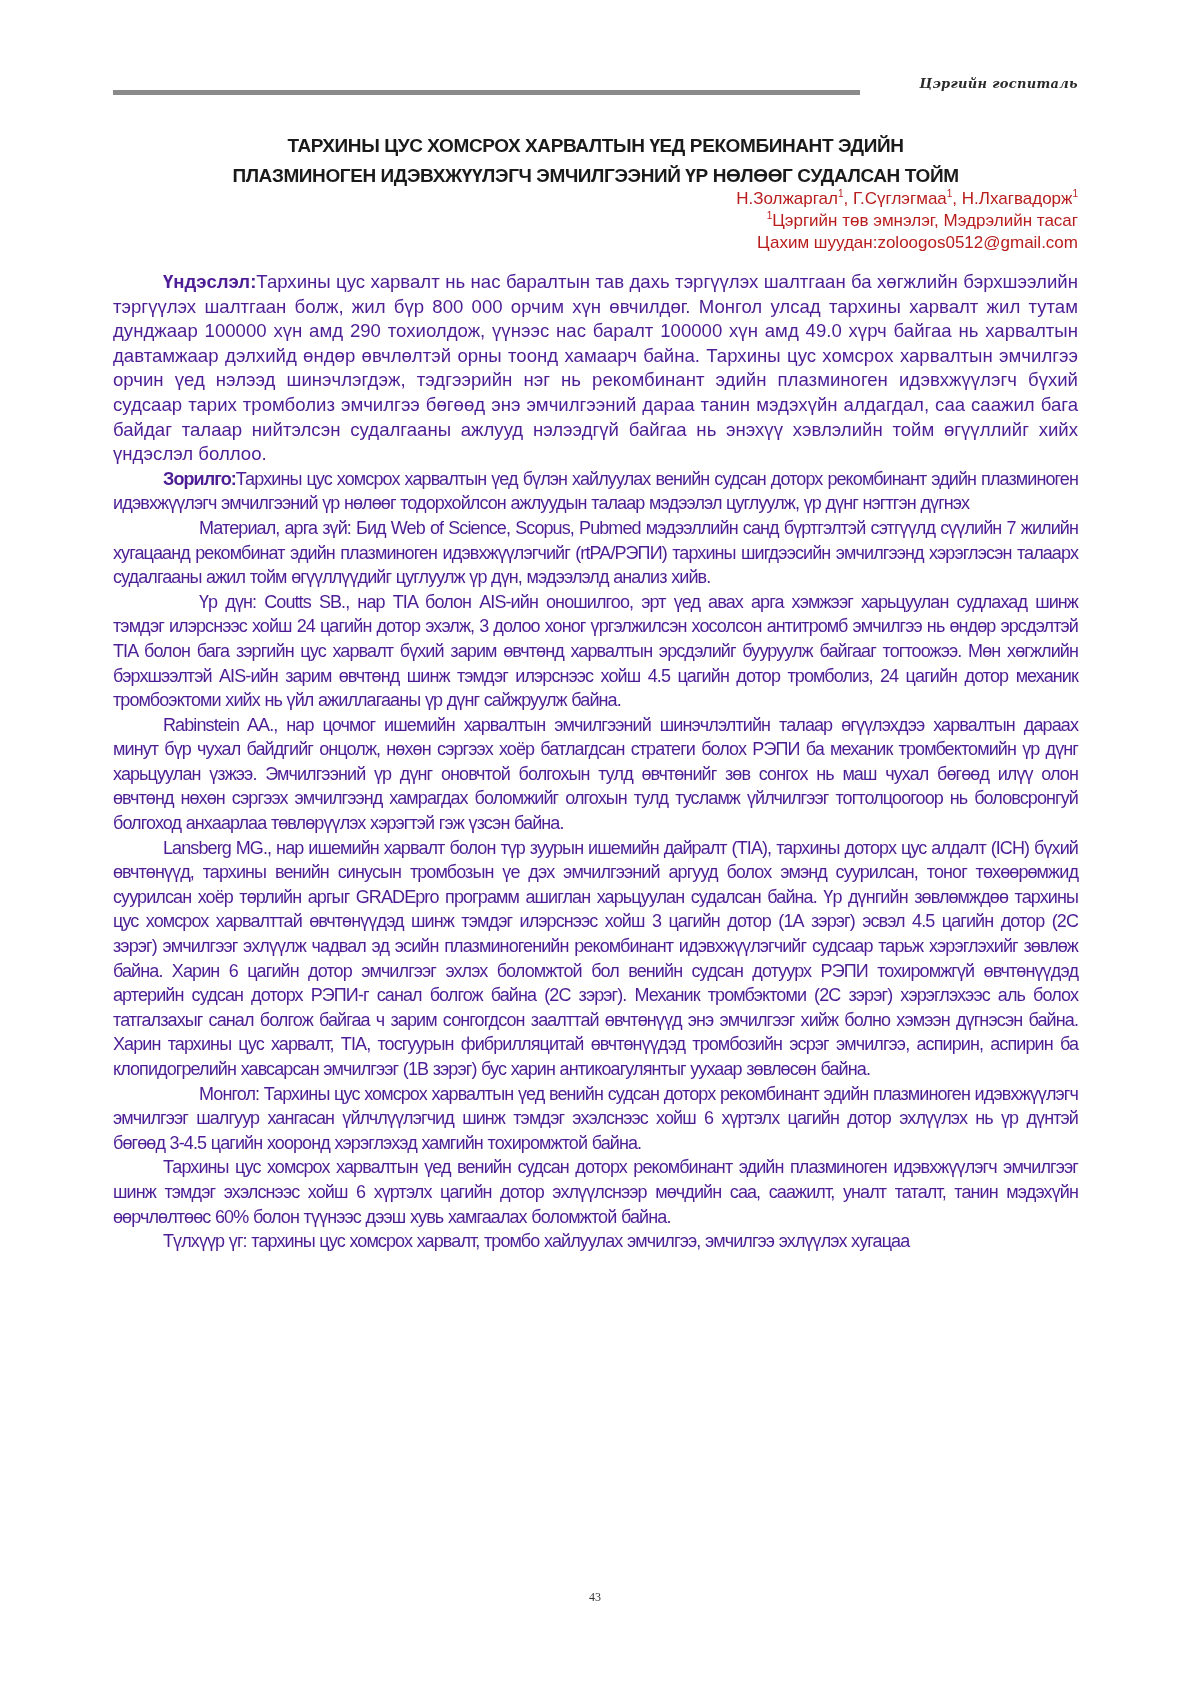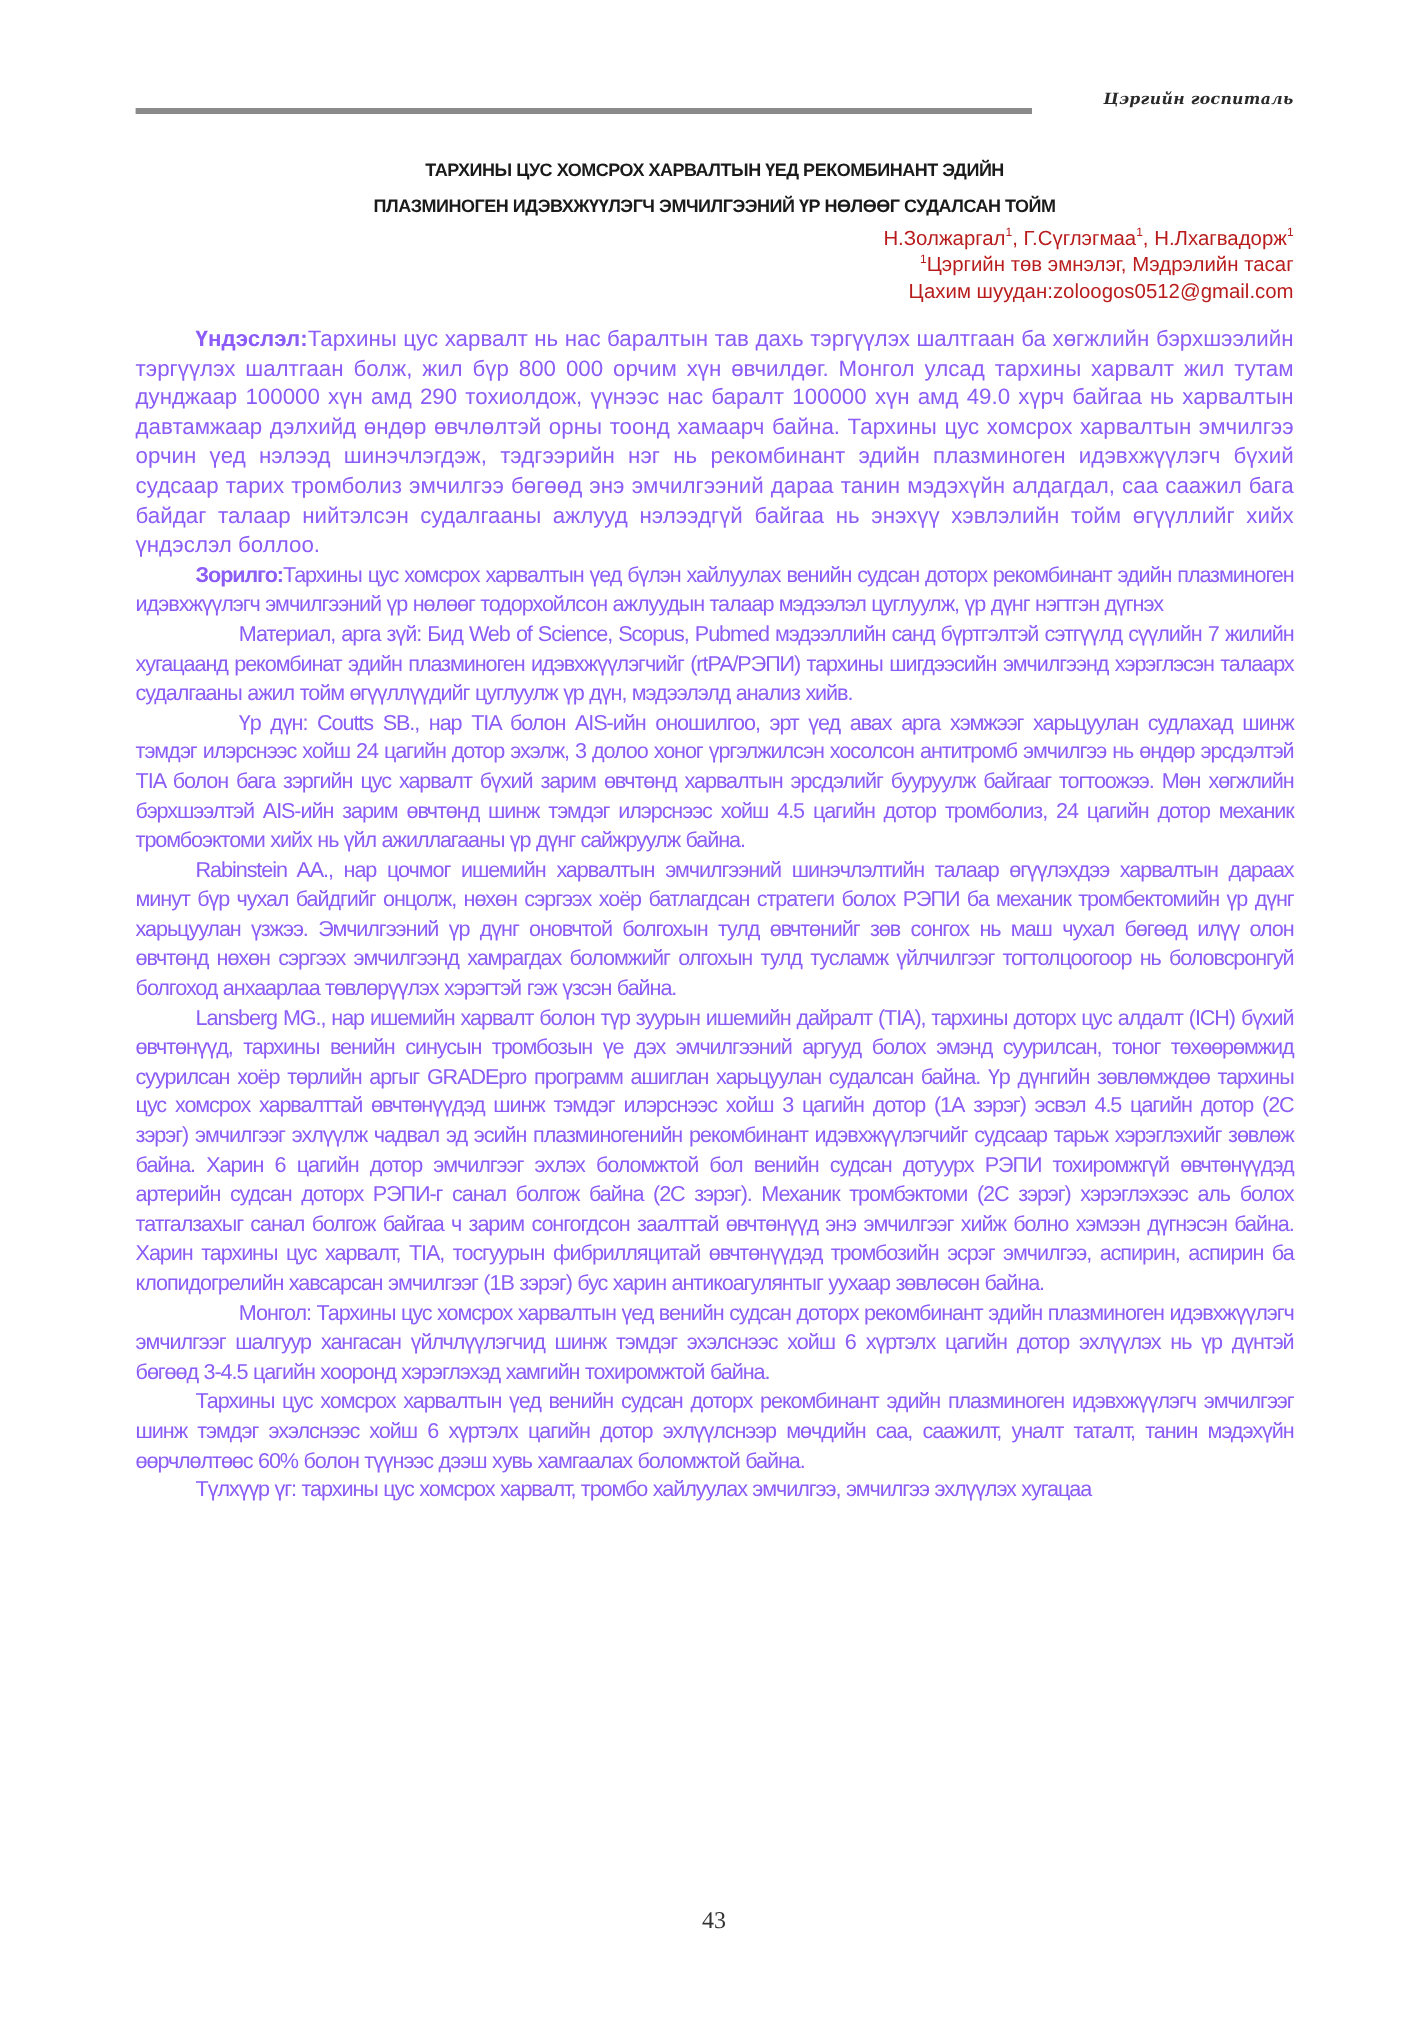--- a/index.html
+++ b/index.html
@@ -42,21 +42,21 @@
     letter-spacing: 0.3px;
   }
   .title {
     position: absolute;
     left: 113px;
     top: 118px;
     width: 965px;
     text-align: center;
     font-family: "Liberation Sans", sans-serif;
     font-weight: bold;
-    font-size: 15px;
+    font-size: 19px;
     line-height: 30px;
     color: #1a1a1a;
     letter-spacing: -0.4px;
   }
   .title span { display: block; }
   .authors {
     position: absolute;
     left: 113px;
     top: 188px;
     width: 965px;
@@ -72,41 +72,41 @@
     left: 113px;
     top: 270px;
     width: 965px;
   }
   .para {
     margin: 0;
     text-align: justify;
     text-indent: 50px;
     font-size: 19px;
     line-height: 24.6px;
-    color: #8b5cf6;
+    color: #4c1d95;
   }
   .para.wide {
     font-size: 18.6px;
     letter-spacing: 0px;
   }
   .para.narrow {
     font-size: 18px;
     letter-spacing: -0.9px;
     word-spacing: 0.5px;
   }
   .para .lead { font-weight: bold; }
   .para .lead-plain { font-weight: normal; margin-left: 36px; }
   .page-number {
     position: absolute;
     left: 0;
     width: 1190px;
     top: 1590px;
     text-align: center;
     font-family: "Liberation Serif", "DejaVu Serif", serif;
-    font-size: 20px;
+    font-size: 12px;
     color: #333;
   }
 </style>
 </head>
 <body>
 
 <header class="running-head">
   <div class="bar"></div>
   <div class="journal">Цэргийн госпиталь</div>
 </header>

